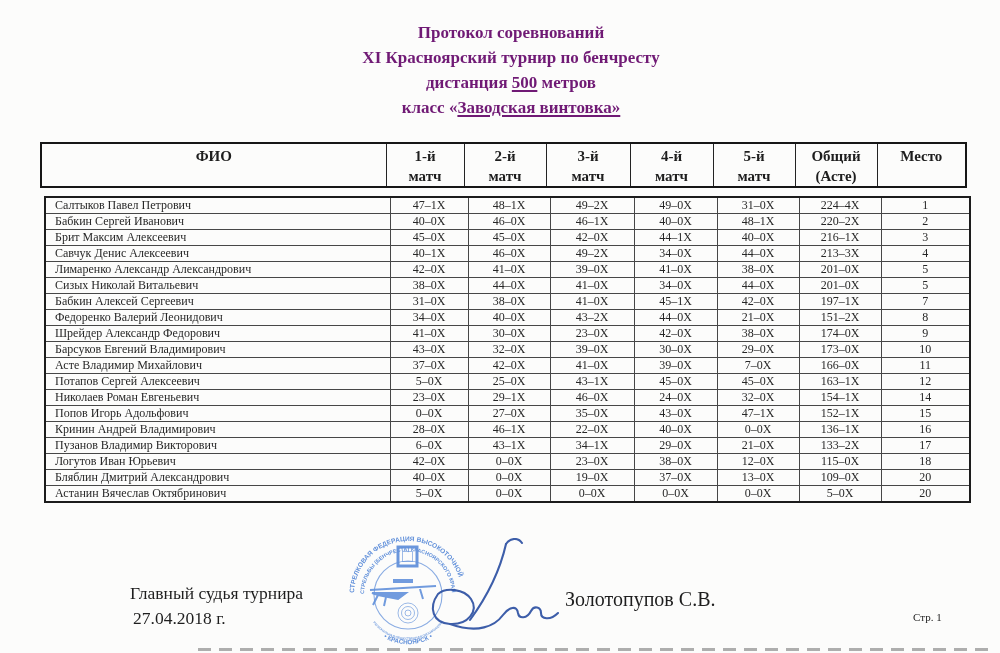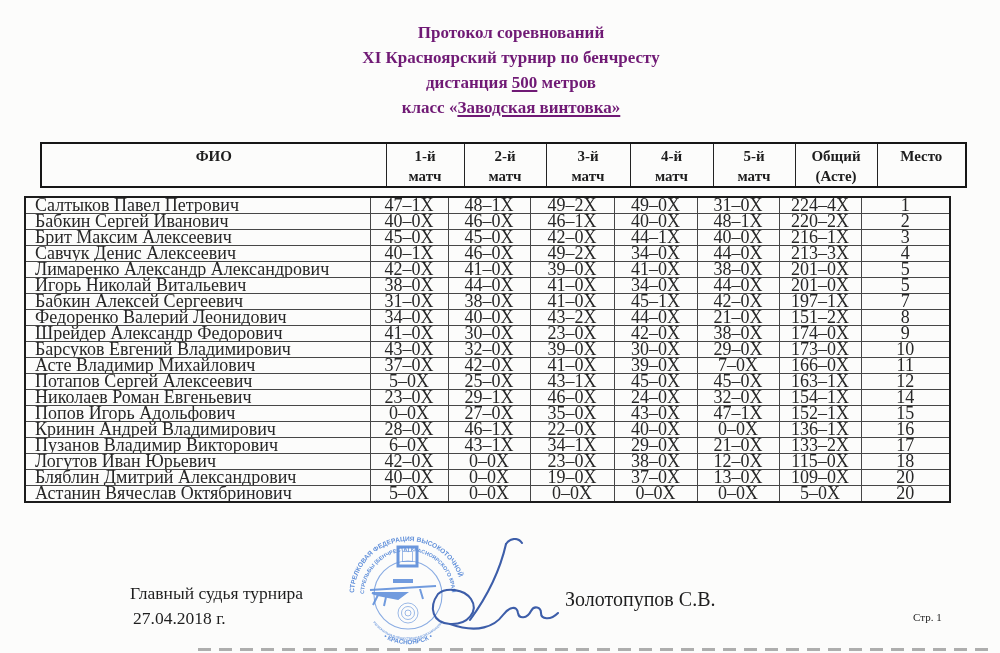--- a/index.html
+++ b/index.html
@@ -38,23 +38,23 @@
   .head-table th {
     border: 1.5px solid #232323;
     vertical-align: top;
     text-align: center;
     font-weight: bold;
     padding-top: 2px;
     line-height: 20px;
   }
   .data-table {
     position: absolute;
-    left: 24px; top: 196px;
+    left: 44px; top: 196px;
     width: 925px;
-    font-size: 18px;
+    font-size: 12px;
     border: 2px solid #1c1c1c;
   }
   .data-table td {
     border: 1px solid #474747;
     height: 15.9px;
     line-height: 15px;
     padding: 0 2px;
     text-align: center;
     white-space: nowrap;
     overflow: hidden;
@@ -204,21 +204,21 @@
     <td>42–0X</td>
     <td>41–0X</td>
     <td>39–0X</td>
     <td>41–0X</td>
     <td>38–0X</td>
     <td>201–0X</td>
     <td>5</td>
   </tr>
 
   <tr>
-    <td class="name-cell">Игорь Николай Витальевич</td>
+    <td class="name-cell">Сизых Николай Витальевич</td>
     <td>38–0X</td>
     <td>44–0X</td>
     <td>41–0X</td>
     <td>34–0X</td>
     <td>44–0X</td>
     <td>201–0X</td>
     <td>5</td>
   </tr>
 
   <tr>

